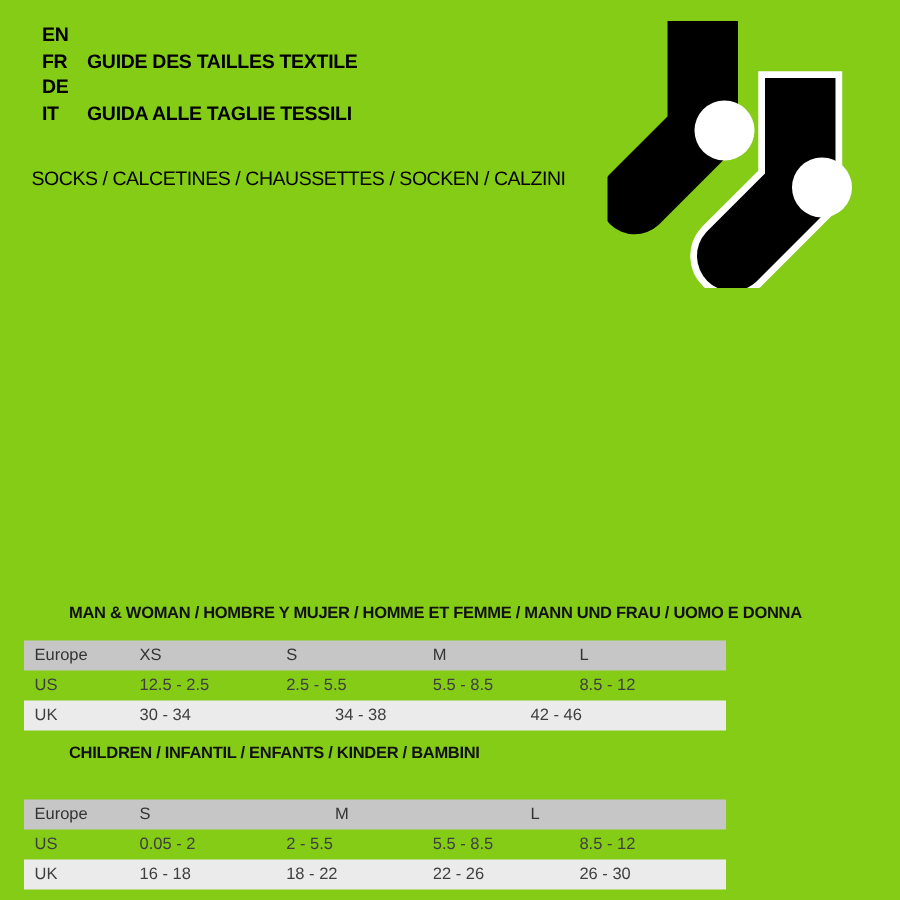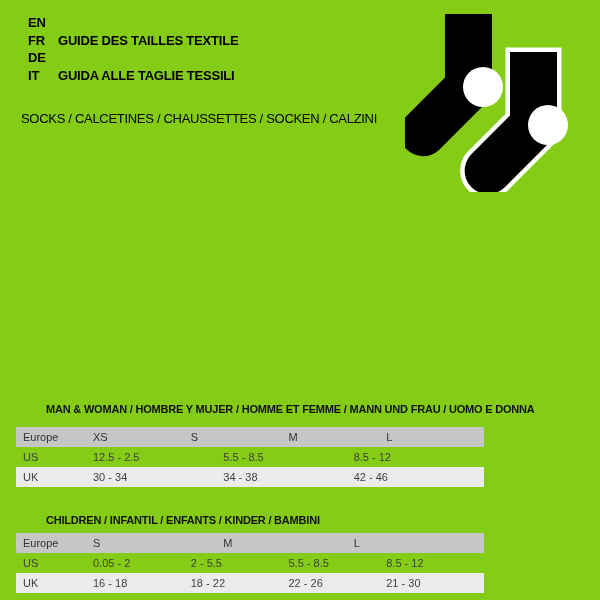--- a/index.html
+++ b/index.html
@@ -23,21 +23,21 @@
   
   .socks{position:absolute;left:405px;top:0px;width:190px;height:192px;}
   
   .tbl-title{
     position:absolute;left:21px;
     font-size:11px;font-weight:bold;letter-spacing:-0.2px;color:#111;
     white-space:nowrap;
     margin-left:25px;
   }
   .tbl-title.t1{top:403px;}
-  .tbl-title.t2{top:514px;}
+  .tbl-title.t2{top:496px;}
   .size-table{
     position:absolute;left:16px;width:468px;
     font-size:11px;color:#3f3f3f;
   }
   .size-table.t1{top:427px;}
   .size-table.t2{top:533px;}
   .trow{display:flex;height:20px;line-height:20px;}
   .trow.head{background:#c6c6c6;color:#333;}
   .trow.alt{background:#ebebeb;}
   .tcell{flex:1 1 0;overflow:hidden;white-space:nowrap;}
@@ -87,20 +87,21 @@
     <div class="trow head">
       <div class="tcell region">Europe</div>
       <div class="tcell">XS</div>
       <div class="tcell">S</div>
       <div class="tcell">M</div>
       <div class="tcell">L</div>
     </div>
     <div class="trow">
       <div class="tcell region">US</div>
       <div class="tcell">12.5 - 2.5</div>
+      <div class="tcell">2.5 - 5.5</div>
       <div class="tcell">5.5 - 8.5</div>
       <div class="tcell">8.5 - 12</div>
     </div>
     <div class="trow alt">
       <div class="tcell region">UK</div>
       <div class="tcell">30 - 34</div>
       <div class="tcell">34 - 38</div>
       <div class="tcell">42 - 46</div>
     </div>
   </div>
@@ -118,17 +119,17 @@
       <div class="tcell">0.05 - 2</div>
       <div class="tcell">2 - 5.5</div>
       <div class="tcell">5.5 - 8.5</div>
       <div class="tcell">8.5 - 12</div>
     </div>
     <div class="trow alt">
       <div class="tcell region">UK</div>
       <div class="tcell">16 - 18</div>
       <div class="tcell">18 - 22</div>
       <div class="tcell">22 - 26</div>
-      <div class="tcell">21 - 30</div>
+      <div class="tcell">26 - 30</div>
     </div>
   </div>
 
 </div>
 
 </body></html>

